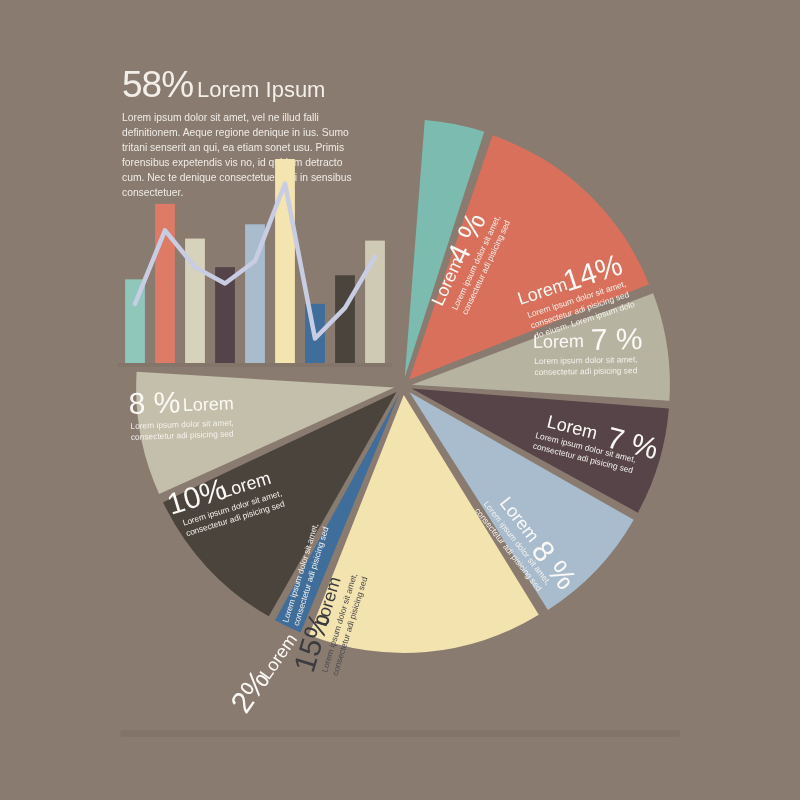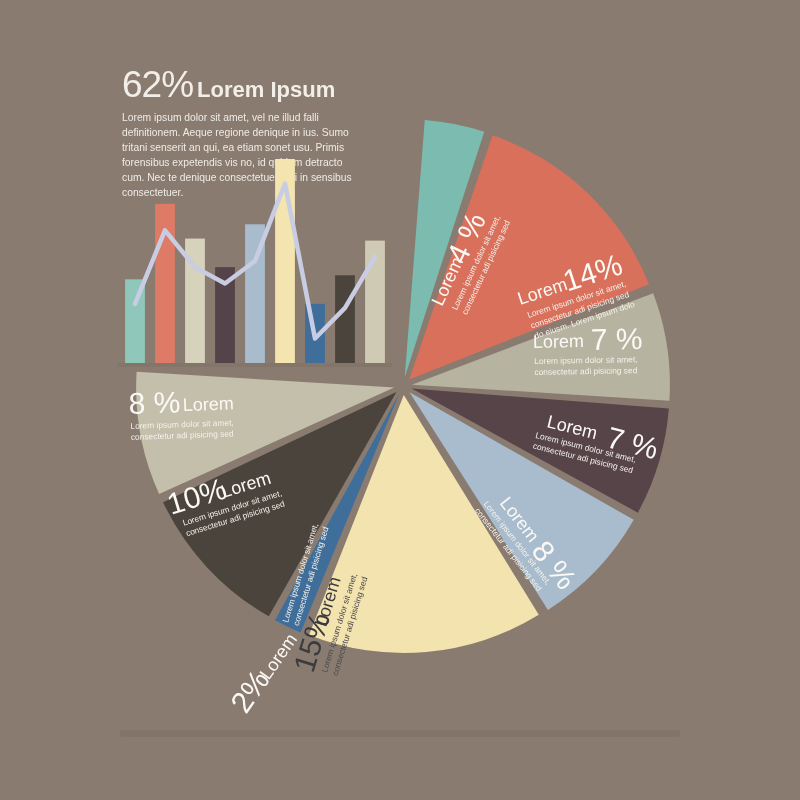--- a/index.html
+++ b/index.html
@@ -29,21 +29,21 @@
     line-height: 1;
     margin-bottom: 8px;
   }
   #header .headline .big {
     font-size: 37px;
     font-weight: 400;
     letter-spacing: -1px;
   }
   #header .headline .sub {
     font-size: 22px;
-    font-weight: 700;
+    font-weight: 400;
     margin-left: 4px;
   }
   #header .body {
     color: #efece6;
     font-size: 10.3px;
     line-height: 1.45;
     width: 232px;
   }
 
   
@@ -81,21 +81,21 @@
     opacity: .75;
   }
 </style>
 </head>
 <body>
 
 <div id="stage">
 
   <div id="header">
     <div class="headline">
-      <span class="big">62%</span><span class="sub">Lorem Ipsum</span>
+      <span class="big">58%</span><span class="sub">Lorem Ipsum</span>
     </div>
     <div class="body">Lorem ipsum dolor sit amet, vel ne illud falli definitionem. Aeque regione denique in ius. Sumo tritani senserit an qui, ea etiam sonet usu. Primis forensibus expetendis vis no, id quidam detracto cum. Nec te denique consectetuer, qui in sensibus consectetuer.</div>
   </div>
 
   <svg id="piechart" width="640" height="700" viewBox="0 0 640 700">
     <g>
       <path id="p-slice-4" d="M 314.74810916097977 302.17140360185726 L 334.7660947605148 44.94916457004882 A 258 258 0 0 1 394.2603354075327 56.72934144193127 Z" fill="#7cbcb0"></path>
       <path id="p-slice-14" d="M 319.20657589362105 304.4824532470628 L 402.5642292661579 60.31959443306545 A 258 258 0 0 1 559.0059356099207 209.29701801849058 Z" fill="#d9705b"></path>
       <path id="p-slice-7-sage" d="M 321.8988074294231 309.65418190900664 L 563.1636915284141 218.247094105596 A 258 258 0 0 1 579.4037424436958 325.62942661120655 Z" fill="#b6b3a0"></path>
       <path id="p-slice-7-plum" d="M 321.6249031701862 313.57119530664477 L 578.8471422019946 333.5891809061799 A 258 258 0 0 1 547.8204061427232 437.66629768784685 Z" fill="#564449"></path>

